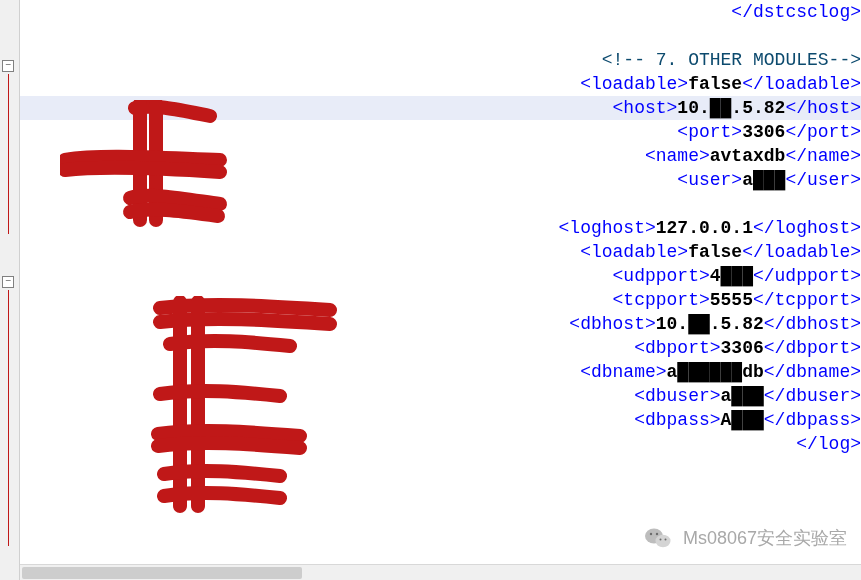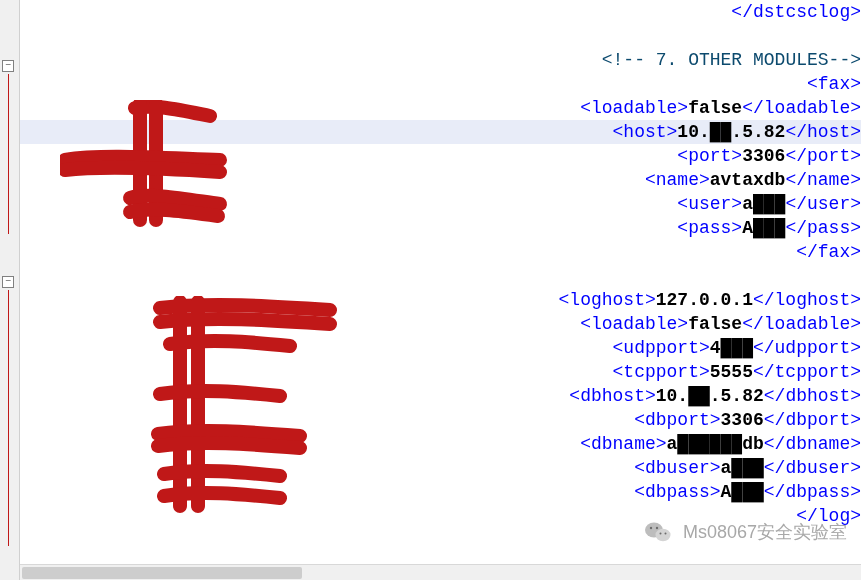--- a/index.html
+++ b/index.html
@@ -67,21 +67,21 @@
   .attr-text { color: #000000; font-weight: bold; }
   .comment { color: #0c4a6e; }
   .redaction {
     position: absolute;
     pointer-events: none;
   }
   .redaction svg { display: block; }
   .watermark {
     position: absolute;
     right: 14px;
-    bottom: 36px;
+    bottom: 30px;
     display: flex;
     align-items: center;
     gap: 12px;
     color: #a8a8a8;
     font-family: "Microsoft YaHei", sans-serif;
     font-size: 18px;
   }
   .watermark-icon {
     width: 26px;
     height: 22px;
@@ -118,35 +118,32 @@
   </div>
 
   <div class="code-area">
 
     <div class="code-line indent1"><span class="tag">  &lt;/dstcsclog&gt;</span></div>
 
     <div class="code-line"></div>
 
     <div class="code-line indent1"><span class="comment">&lt;!-- 7. OTHER MODULES--&gt;</span></div>
 
-    <div class="code-line indent1"><span class="tag">&lt;fax&gt;</span></div>
 
     <div class="code-line indent2"><span class="tag">&lt;loadable&gt;</span><span class="attr-text">false</span><span class="tag">&lt;/loadable&gt;</span></div>
 
     <div class="code-line indent2 highlighted-line"><span class="tag">&lt;host&gt;</span><span class="attr-text">10.██.5.82</span><span class="tag">&lt;/host&gt;</span></div>
 
     <div class="code-line indent2"><span class="tag">&lt;port&gt;</span><span class="attr-text">3306</span><span class="tag">&lt;/port&gt;</span></div>
 
     <div class="code-line indent2"><span class="tag">&lt;name&gt;</span><span class="attr-text">avtaxdb</span><span class="tag">&lt;/name&gt;</span></div>
 
     <div class="code-line indent2"><span class="tag">&lt;user&gt;</span><span class="attr-text">a███</span><span class="tag">&lt;/user&gt;</span></div>
 
-    <div class="code-line indent2"><span class="tag">&lt;pass&gt;</span><span class="attr-text">A███</span><span class="tag">&lt;/pass&gt;</span></div>
-
-    <div class="code-line indent1"><span class="tag">&lt;/fax&gt;</span></div>
+
 
     <div class="code-line"></div>
 
 
     <div class="code-line indent2"><span class="tag">&lt;loghost&gt;</span><span class="attr-text">127.0.0.1</span><span class="tag">&lt;/loghost&gt;</span></div>
 
     <div class="code-line indent2"><span class="tag">&lt;loadable&gt;</span><span class="attr-text">false</span><span class="tag">&lt;/loadable&gt;</span></div>
 
     <div class="code-line indent2"><span class="tag">&lt;udpport&gt;</span><span class="attr-text">4███</span><span class="tag">&lt;/udpport&gt;</span></div>
 

